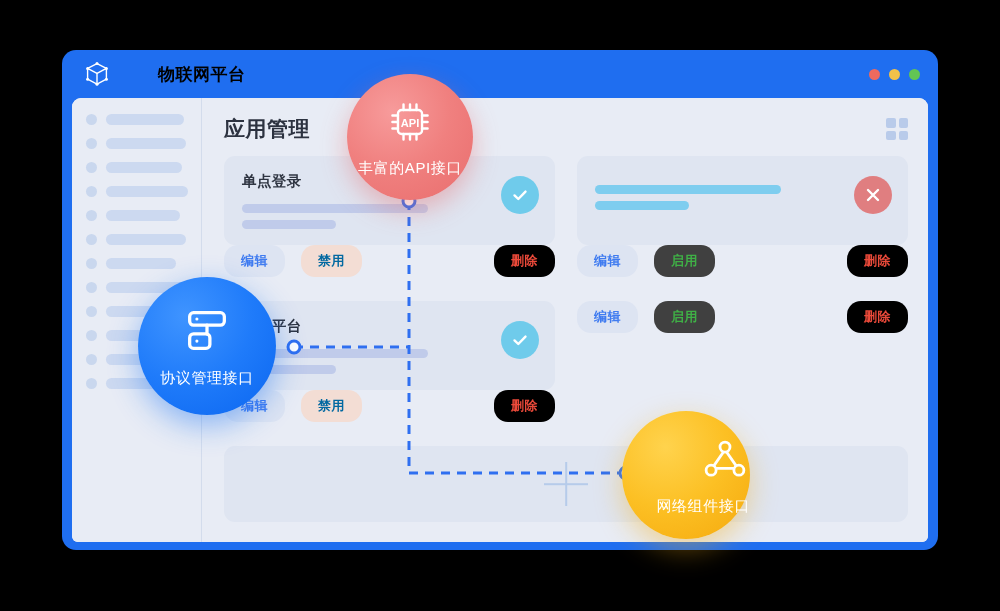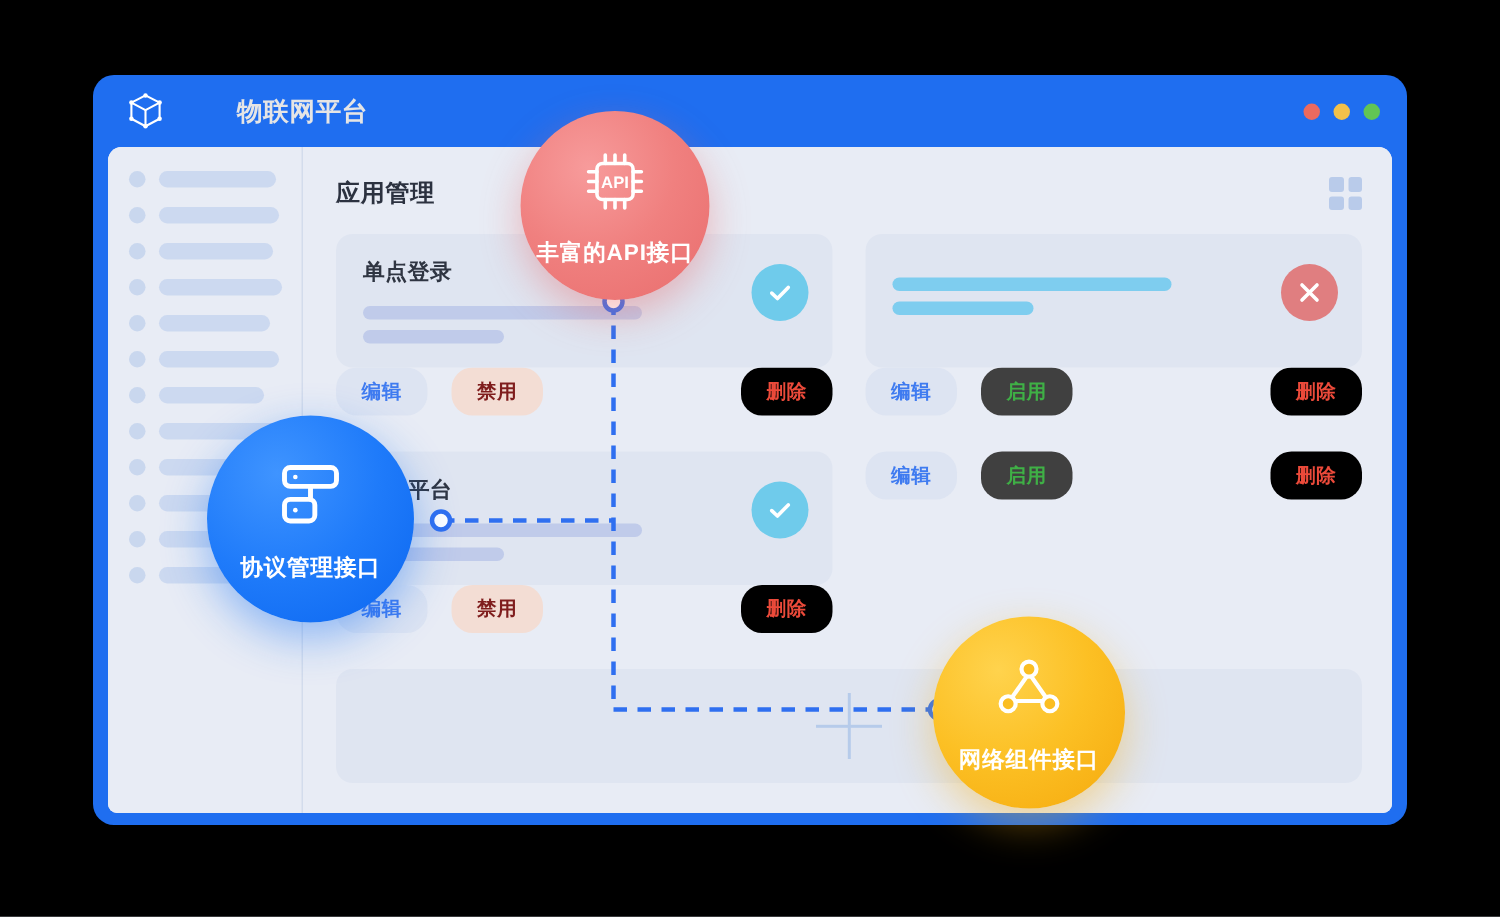--- a/index.html
+++ b/index.html
@@ -20,21 +20,21 @@
     box-shadow: 0 18px 46px rgba(0,0,0,0.55);
   }
   .titlebar {
     position: absolute; left: 0; top: 0;
     width: 100%; height: 48px;
     display: flex; align-items: center;
     padding: 0 18px 0 22px;
   }
   .brand { display: flex; align-items: center; gap: 10px; }
   .brand-title {
-    color: #e5e5e5; font-size: 17px; font-weight: 700; letter-spacing: 0.5px; padding-left: 38px;
+    color: #000000; font-size: 17px; font-weight: 700; letter-spacing: 0.5px; padding-left: 38px;
   }
   .cube-icon { width: 26px; height: 26px; display: block; }
   .traffic { margin-left: auto; display: flex; gap: 9px; align-items: center; }
   .dot { width: 11px; height: 11px; border-radius: 50%; }
 
   
   .window-body {
     position: absolute;
     left: 10px; top: 48px;
     width: 856px; height: 444px;
@@ -56,21 +56,21 @@
   .skel-bar { height: 11px; border-radius: 6px; background: #ccd9f0; flex: 1; }
 
   
   .main {
     flex: 1; height: 100%;
     padding: 14px 20px 0 22px;
     position: relative;
     background: #e8ecf5;
   }
   .main-head { display: flex; align-items: center; height: 34px; }
-  .panel-title { font-size: 16px; font-weight: 700; color: #2c3240; letter-spacing: 0.5px; }
+  .panel-title { font-size: 21px; font-weight: 700; color: #2c3240; letter-spacing: 0.5px; }
   .grid-icon {
     margin-left: auto;
     width: 22px; height: 22px;
     display: grid; grid-template-columns: 1fr 1fr; grid-template-rows: 1fr 1fr;
     gap: 3px;
   }
   .grid-icon i { background: #b9cbea; border-radius: 2px; display: block; }
 
   
   .cards {
@@ -104,21 +104,21 @@
   .status.no { background: #e07e80; }
 
   .actions { display: flex; align-items: flex-start; height: 56px; }
   .btn {
     border-radius: 14px;
     font-size: 13px; font-weight: 700; letter-spacing: 0.5px;
     padding: 7px 17px;
     display: inline-block;
   }
   .btn.edit   { background: #dde4f2; color: #3f7bf0; }
-  .btn.toggle-off { background: #f3ddd4; color: #7f1d1d; margin-left: 16px; }
+  .btn.toggle-off { background: #f3ddd4; color: #0369a1; margin-left: 16px; }
   .btn.toggle-on  { background: #404040; color: #3fb046; margin-left: 16px; }
   .btn.del    { background: #000000; color: #ec4a3a; margin-left: auto; }
 
   .addcard {
     background: #dfe5f1;
     border-radius: 11px;
     height: 76px;
     display: flex; align-items: center; justify-content: center;
   }
   .plus { position: relative; width: 44px; height: 44px; }
@@ -138,37 +138,38 @@
   
   .bubble {
     position: absolute;
     border-radius: 50%;
     display: flex; flex-direction: column;
     align-items: center; justify-content: center;
     color: #ffffff;
     text-align: center;
   }
   .bubble .b-label {
-    font-size: 15px; font-weight: 700; letter-spacing: 0.6px;
+    font-size: 15px; font-weight: 400; letter-spacing: 0.6px;
     margin-top: 8px; white-space: nowrap;
   }
   #bubble-api {
     left: 347px; top: 74px; width: 126px; height: 126px;
     background: radial-gradient(circle at 36% 30%, #f79b9b 0%, #f0807f 48%, #e96d6d 100%);
     box-shadow: 0 10px 26px rgba(232,105,105,0.42);
   }
   #bubble-protocol {
     left: 138px; top: 277px; width: 138px; height: 138px;
     background: radial-gradient(circle at 34% 28%, #3f94ff 0%, #1f7bfa 50%, #0b66f0 100%);
     box-shadow: 0 10px 30px rgba(23,114,245,0.45);
   }
   #bubble-network {
     left: 622px; top: 411px; width: 128px; height: 128px;
     background: radial-gradient(circle at 34% 28%, #ffd34d 0%, #fcc024 48%, #f5a90d 100%);
     box-shadow: 0 10px 28px rgba(245,175,20,0.42);
+    align-items: flex-end;
   }
 </style>
 </head>
 <body>
 
 <div id="app-window">
 
   <div class="titlebar">
     <div class="brand">
       <span class="cube-icon">

